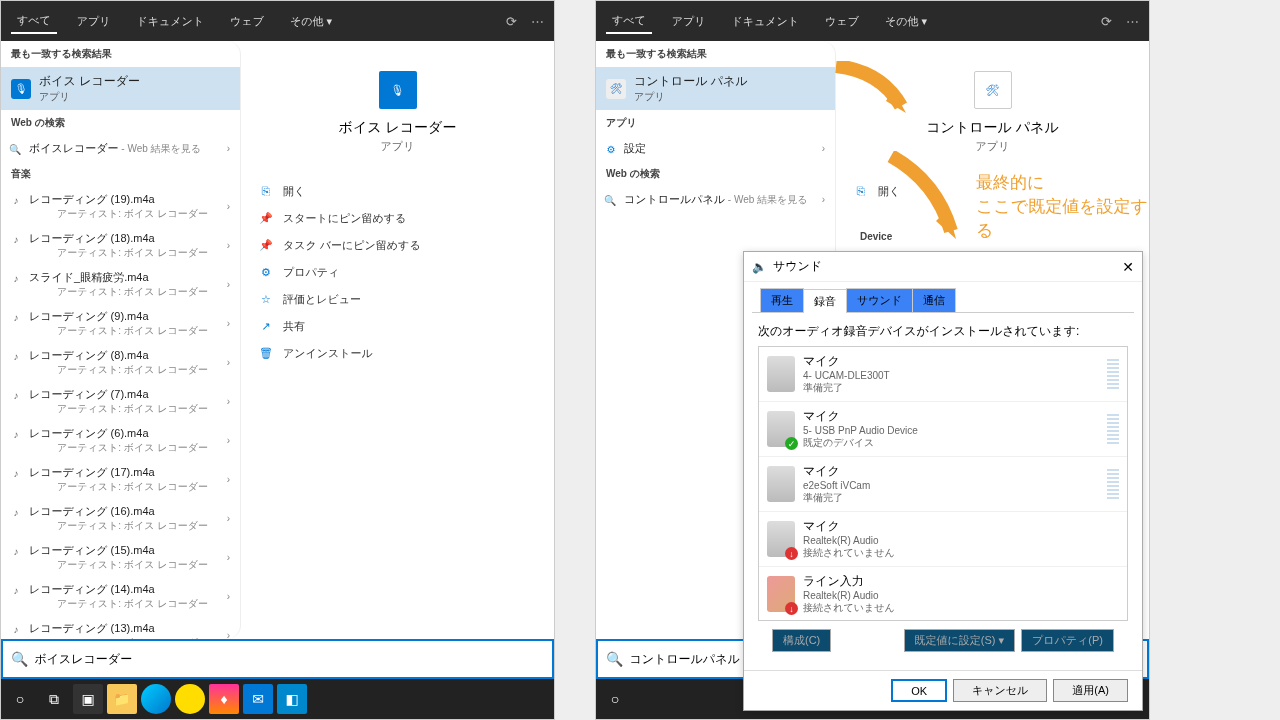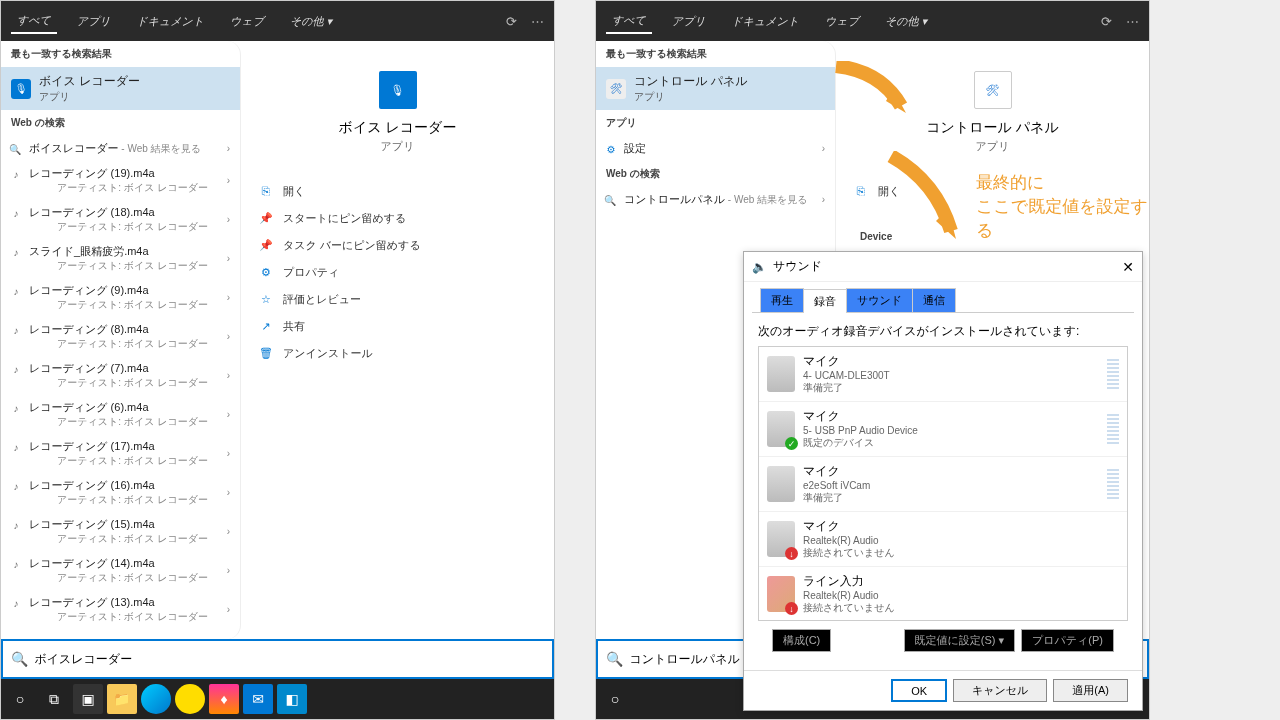--- a/index.html
+++ b/index.html
@@ -1,20 +1,20 @@
 <!DOCTYPE html>
 <html><head>
 <meta charset="utf-8">
 <style>
   * { box-sizing: border-box; margin: 0; padding: 0; font-family: "Yu Gothic UI", "Meiryo", sans-serif; }
   body { width: 1280px; height: 720px; background: #eee; display: flex; gap: 40px; overflow: hidden; font-size: 11px; }
   .pane { width: 555px; height: 720px; background: #fff; position: relative; display: flex; flex-direction: column; border: 1px solid #ccc; }
   .pane-right { position: relative; }
   .topbar { background: #2a2a2a; color: #ddd; height: 40px; display: flex; align-items: center; padding: 0 10px; gap: 14px; font-size: 11px; }
-  .topbar .tab { padding: 4px 6px; cursor: pointer; font-style: italic; }
+  .topbar .tab { padding: 4px 6px; cursor: pointer; }
   .topbar .tab.active { border-bottom: 2px solid #fff; }
   .topbar .spacer { flex: 1; }
   .topbar .icon { font-size: 13px; opacity: 0.8; }
   .columns { display: flex; flex: 1; overflow: hidden; }
   .left { width: 240px; border-right: 1px solid #eee; overflow-y: auto; border-radius: 14px; }
   .right { flex: 1; padding: 20px 14px; overflow-y: auto; }
   .section-h { font-size: 10px; font-weight: bold; padding: 6px 10px; color: #444; }
   .best { background: #cde1f0; padding: 6px 10px; display: flex; align-items: center; gap: 8px; }
   .best .ico { width: 20px; height: 20px; background: #0078d4; border-radius: 3px; display: flex; align-items: center; justify-content: center; color:#fff; font-size:10px;}
   .best .txt .t1 { font-size: 12px; color: #222; }
@@ -52,21 +52,21 @@
   .devrow .dico.jack { background: linear-gradient(135deg,#e99,#da7); }
   .devrow .dico .badge { position: absolute; right: -3px; bottom: -3px; width: 13px; height: 13px; border-radius: 50%; color: #fff; font-size: 9px; display: flex; align-items: center; justify-content: center; }
   .devrow .dico .badge.ok { background: #2a2; }
   .devrow .dico .badge.down { background: #d33; }
   .devrow .dt .d1 { font-size: 12px; }
   .devrow .dt .d2 { font-size: 10px; color: #666; }
   .devrow .dt .d3 { font-size: 10px; color: #666; }
   .devrow .meter { margin-left: auto; width: 12px; height: 30px; background: repeating-linear-gradient(#cde, #cde 2px, #fff 2px, #fff 4px); }
   .sd-btns { display: flex; gap: 6px; padding: 8px 14px; justify-content: space-between; }
   .sd-btns .grp { display: flex; gap: 6px; }
-  .sd-btns button { font-size: 11px; padding: 3px 10px; border: 1px solid #aaa; background: #000000; cursor: pointer; }
+  .sd-btns button { font-size: 11px; padding: 3px 10px; border: 1px solid #aaa; background: #0c4a6e; cursor: pointer; }
   .sd-btns button.disabled { color: #aaa; }
   .sd-bottom { display: flex; gap: 6px; justify-content: flex-end; padding: 8px 14px; border-top: 1px solid #ddd; }
   .sd-bottom button { font-size: 11px; padding: 3px 18px; border: 1px solid #888; background: #eee; cursor: pointer; }
   .sd-bottom button.primary { border: 2px solid #0078d4; background: #fff; }
   .small-grey { font-size:10px; color:#888;}
   .arrow-svg{position:absolute; pointer-events:none;}
 </style>
 </head>
 <body>
 
@@ -90,20 +90,21 @@
           <div class="t1">ボイス レコーダー</div>
           <div class="t2">アプリ</div>
         </div>
       </div>
       <div class="section-h">Web の検索</div>
       <div class="srow">
         <span class="lico">🔍</span>
         <div><span class="t1">ボイスレコーダー</span><span class="small-grey"> - Web 結果を見る</span></div>
         <span class="chev">›</span>
       </div>
+      <div class="section-h">音楽</div>
       <div id="music-list">
           <div class="srow">
             <span class="lico">♪</span>
             <div>
               <div class="t1">レコーディング (19).m4a</div>
               <div class="t2">アーティスト: ボイス レコーダー</div>
             </div>
             <span class="chev">›</span>
           </div>
           <div class="srow">

